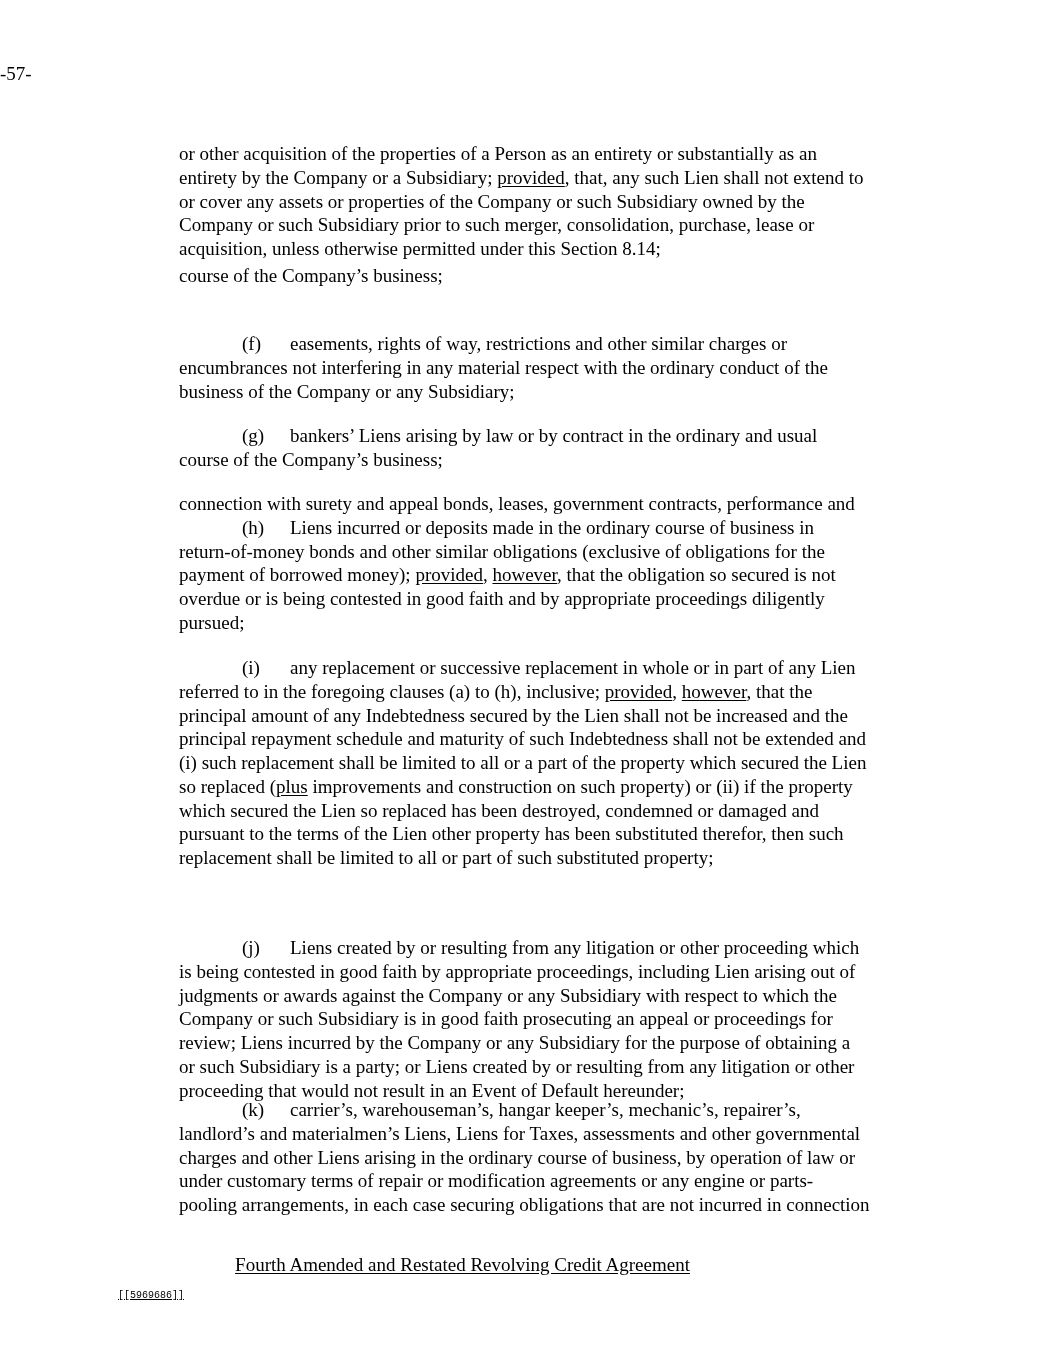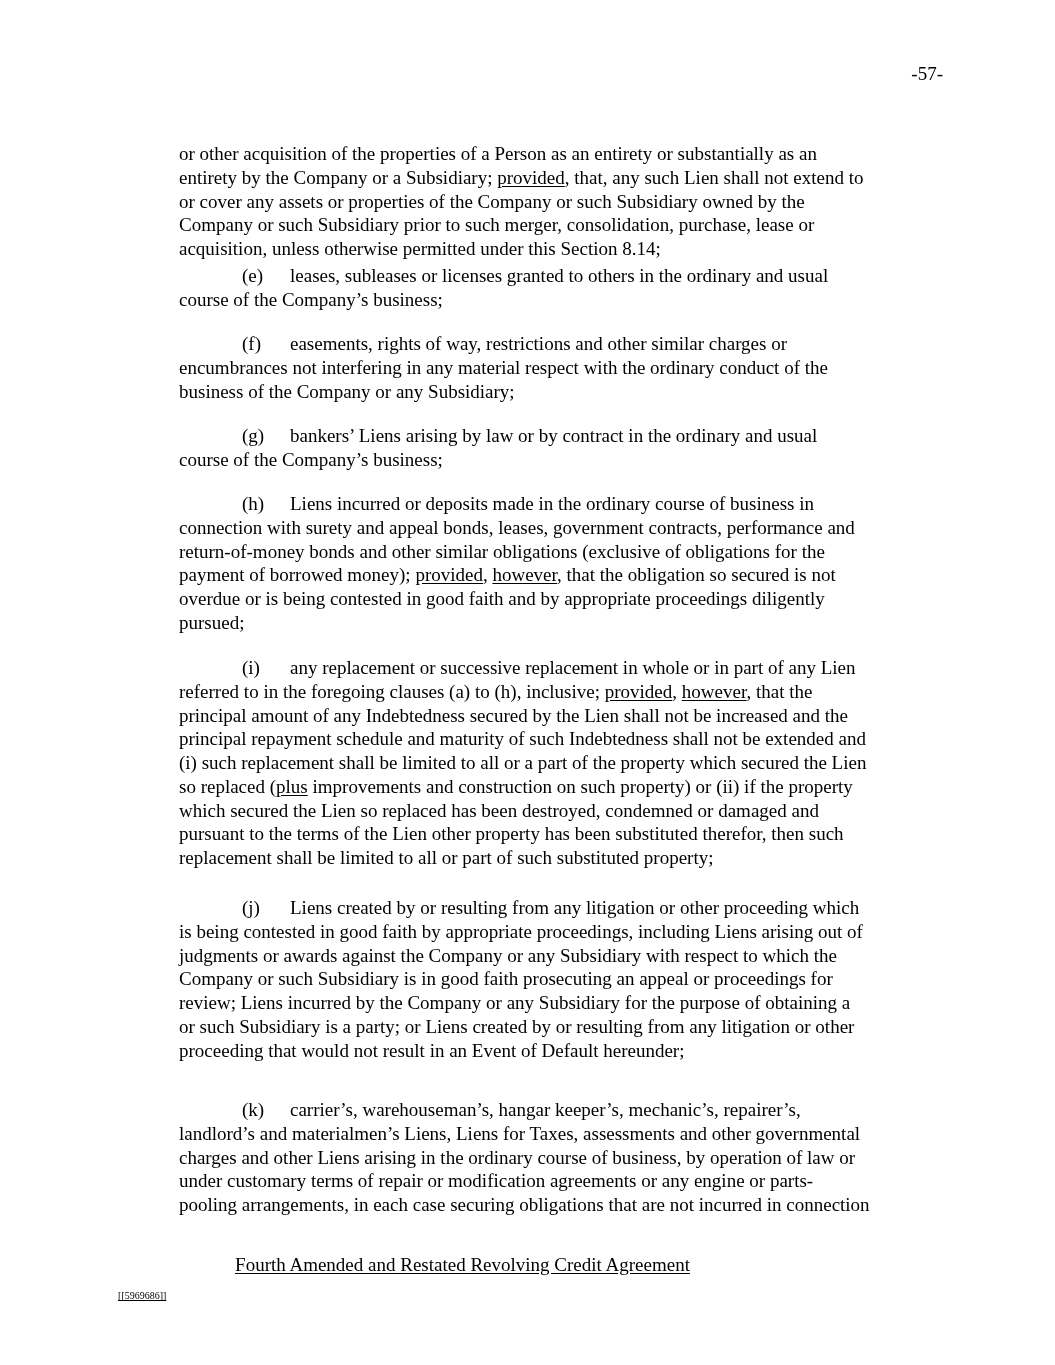--- a/index.html
+++ b/index.html
@@ -1,77 +1,76 @@
 <!DOCTYPE html>
 <html><head>
 <meta charset="utf-8">
 <style>
   html, body { margin:0; padding:0; background:#ffffff; }
   body { width:1055px; height:1365px; position:relative; overflow:hidden;
          font-family:"Liberation Serif", "DejaVu Serif", serif; color:#000; }
-  .page-number { position:absolute; top:62px; left:0; width:943px; text-align:right;
+  .page-number { position:absolute; top:62px; left:0; width:943px; text-align:left;
                  font-size:19px; line-height:24px; }
   .para { position:absolute; left:179px; width:760px; font-size:19px; line-height:23.75px; }
   .line { display:block; white-space:nowrap; }
   .label { display:inline-block; width:48px; margin-left:63px; }
   u { text-decoration:underline; text-underline-offset:2px; }
   .footer-title { position:absolute; top:1253px; left:0; width:925px; text-align:center;
                   font-size:19px; line-height:24px; }
   .footer-title span { text-decoration:underline; text-underline-offset:2px; }
   .doc-id { position:absolute; top:1290px; left:118px; font-size:10px; line-height:12px;
-            text-decoration:underline; }
+            text-decoration:underline;font-family:Liberation Mono, monospace; }
 </style>
 </head>
 <body>
 
 <div class="page-number">-57-</div>
 
 <div id="body-text">
     <div class="para" style="top: 124px; margin-top: 18px;">
       <span class="line">or other acquisition of the properties of a Person as an entirety or substantially as an</span>
       <span class="line">entirety by the Company or a Subsidiary; <u>provided</u>, that, any such Lien shall not extend to</span>
       <span class="line">or cover any assets or properties of the Company or such Subsidiary owned by the</span>
       <span class="line">Company or such Subsidiary prior to such merger, consolidation, purchase, lease or</span>
       <span class="line">acquisition, unless otherwise permitted under this Section 8.14;</span>
     </div>
     <div class="para" style="top: 264px;">
-      <span class="line"><span class="label">(e)</span>leases, subleases or licenses granted to others in the ordinary and usual</span>
       <span class="line">course of the Company’s business;</span>
     </div>
     <div class="para" style="top: 332px;">
       <span class="line"><span class="label">(f)</span>easements, rights of way, restrictions and other similar charges or</span>
       <span class="line">encumbrances not interfering in any material respect with the ordinary conduct of the</span>
       <span class="line">business of the Company or any Subsidiary;</span>
     </div>
     <div class="para" style="top: 424px;">
       <span class="line"><span class="label">(g)</span>bankers’ Liens arising by law or by contract in the ordinary and usual</span>
       <span class="line">course of the Company’s business;</span>
     </div>
     <div class="para" style="top: 492px;">
+      <span class="line">connection with surety and appeal bonds, leases, government contracts, performance and</span>
       <span class="line"><span class="label">(h)</span>Liens incurred or deposits made in the ordinary course of business in</span>
-      <span class="line">connection with surety and appeal bonds, leases, government contracts, performance and</span>
       <span class="line">return-of-money bonds and other similar obligations (exclusive of obligations for the</span>
       <span class="line">payment of borrowed money); <u>provided</u>, <u>however</u>, that the obligation so secured is not</span>
       <span class="line">overdue or is being contested in good faith and by appropriate proceedings diligently</span>
       <span class="line">pursued;</span>
     </div>
     <div class="para" style="top: 656px;">
       <span class="line"><span class="label">(i)</span>any replacement or successive replacement in whole or in part of any Lien</span>
       <span class="line">referred to in the foregoing clauses (a) to (h), inclusive; <u>provided</u>, <u>however</u>, that the</span>
       <span class="line">principal amount of any Indebtedness secured by the Lien shall not be increased and the</span>
       <span class="line">principal repayment schedule and maturity of such Indebtedness shall not be extended and</span>
       <span class="line">(i) such replacement shall be limited to all or a part of the property which secured the Lien</span>
       <span class="line">so replaced (<u>plus</u> improvements and construction on such property) or (ii) if the property</span>
       <span class="line">which secured the Lien so replaced has been destroyed, condemned or damaged and</span>
       <span class="line">pursuant to the terms of the Lien other property has been substituted therefor, then such</span>
       <span class="line">replacement shall be limited to all or part of such substituted property;</span>
     </div>
-    <div class="para" style="top: 896px;">
+    <div class="para" style="top: 936px;">
       <span class="line"><span class="label">(j)</span>Liens created by or resulting from any litigation or other proceeding which</span>
-      <span class="line">is being contested in good faith by appropriate proceedings, including Liens arising out of</span>
+      <span class="line">is being contested in good faith by appropriate proceedings, including Lien arising out of</span>
       <span class="line">judgments or awards against the Company or any Subsidiary with respect to which the</span>
       <span class="line">Company or such Subsidiary is in good faith prosecuting an appeal or proceedings for</span>
       <span class="line">review; Liens incurred by the Company or any Subsidiary for the purpose of obtaining a</span>
       <span class="line">or such Subsidiary is a party; or Liens created by or resulting from any litigation or other</span>
       <span class="line">proceeding that would not result in an Event of Default hereunder;</span>
     </div>
     <div class="para" style="top: 1098px;">
       <span class="line"><span class="label">(k)</span>carrier’s, warehouseman’s, hangar keeper’s, mechanic’s, repairer’s,</span>
       <span class="line">landlord’s and materialmen’s Liens, Liens for Taxes, assessments and other governmental</span>
       <span class="line">charges and other Liens arising in the ordinary course of business, by operation of law or</span>

